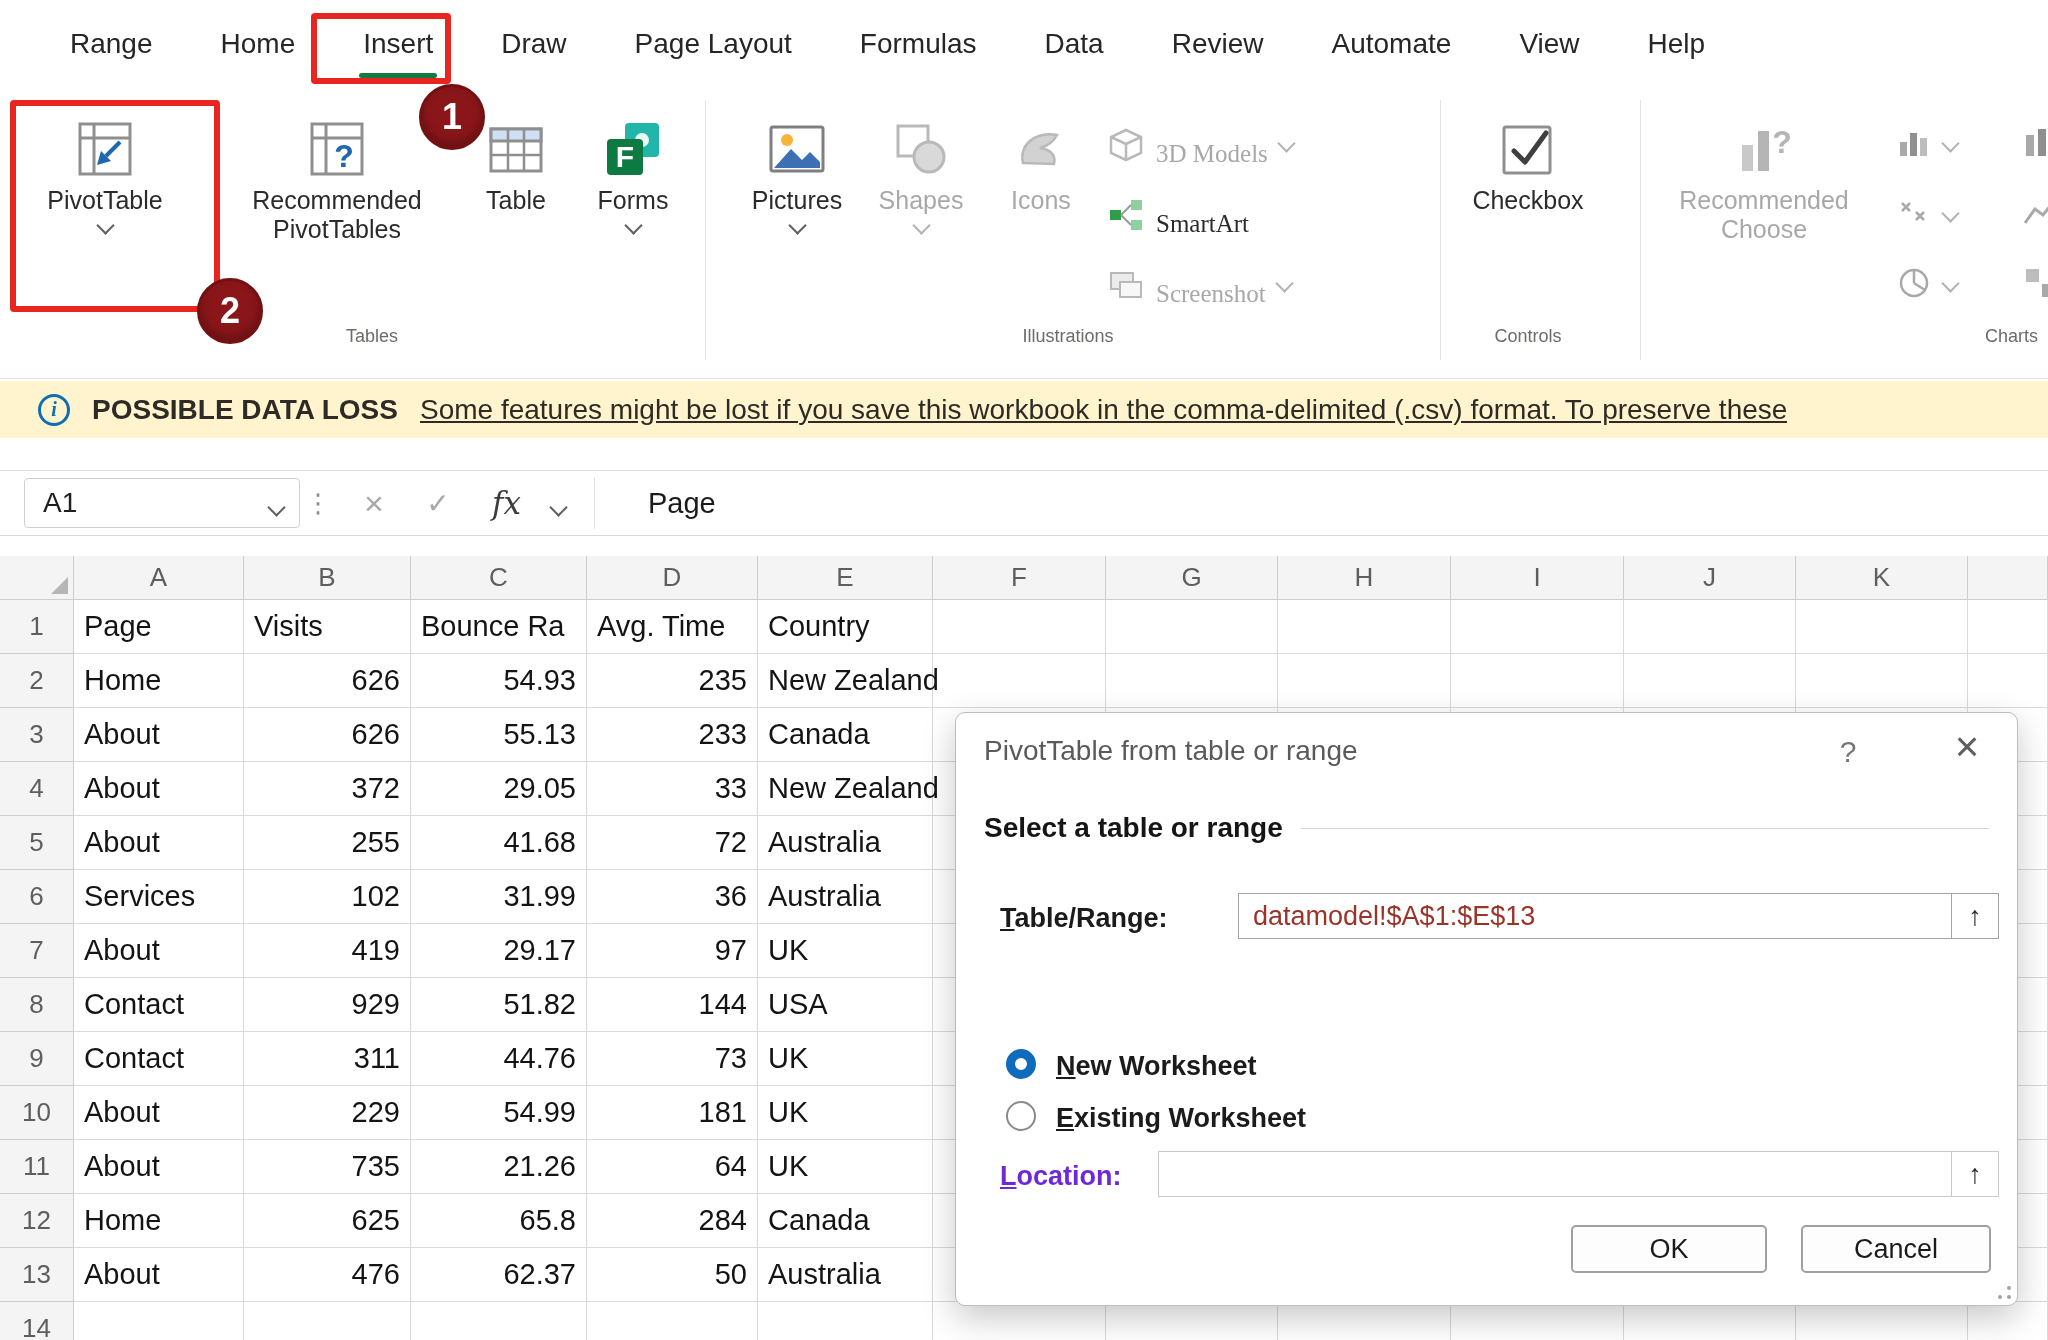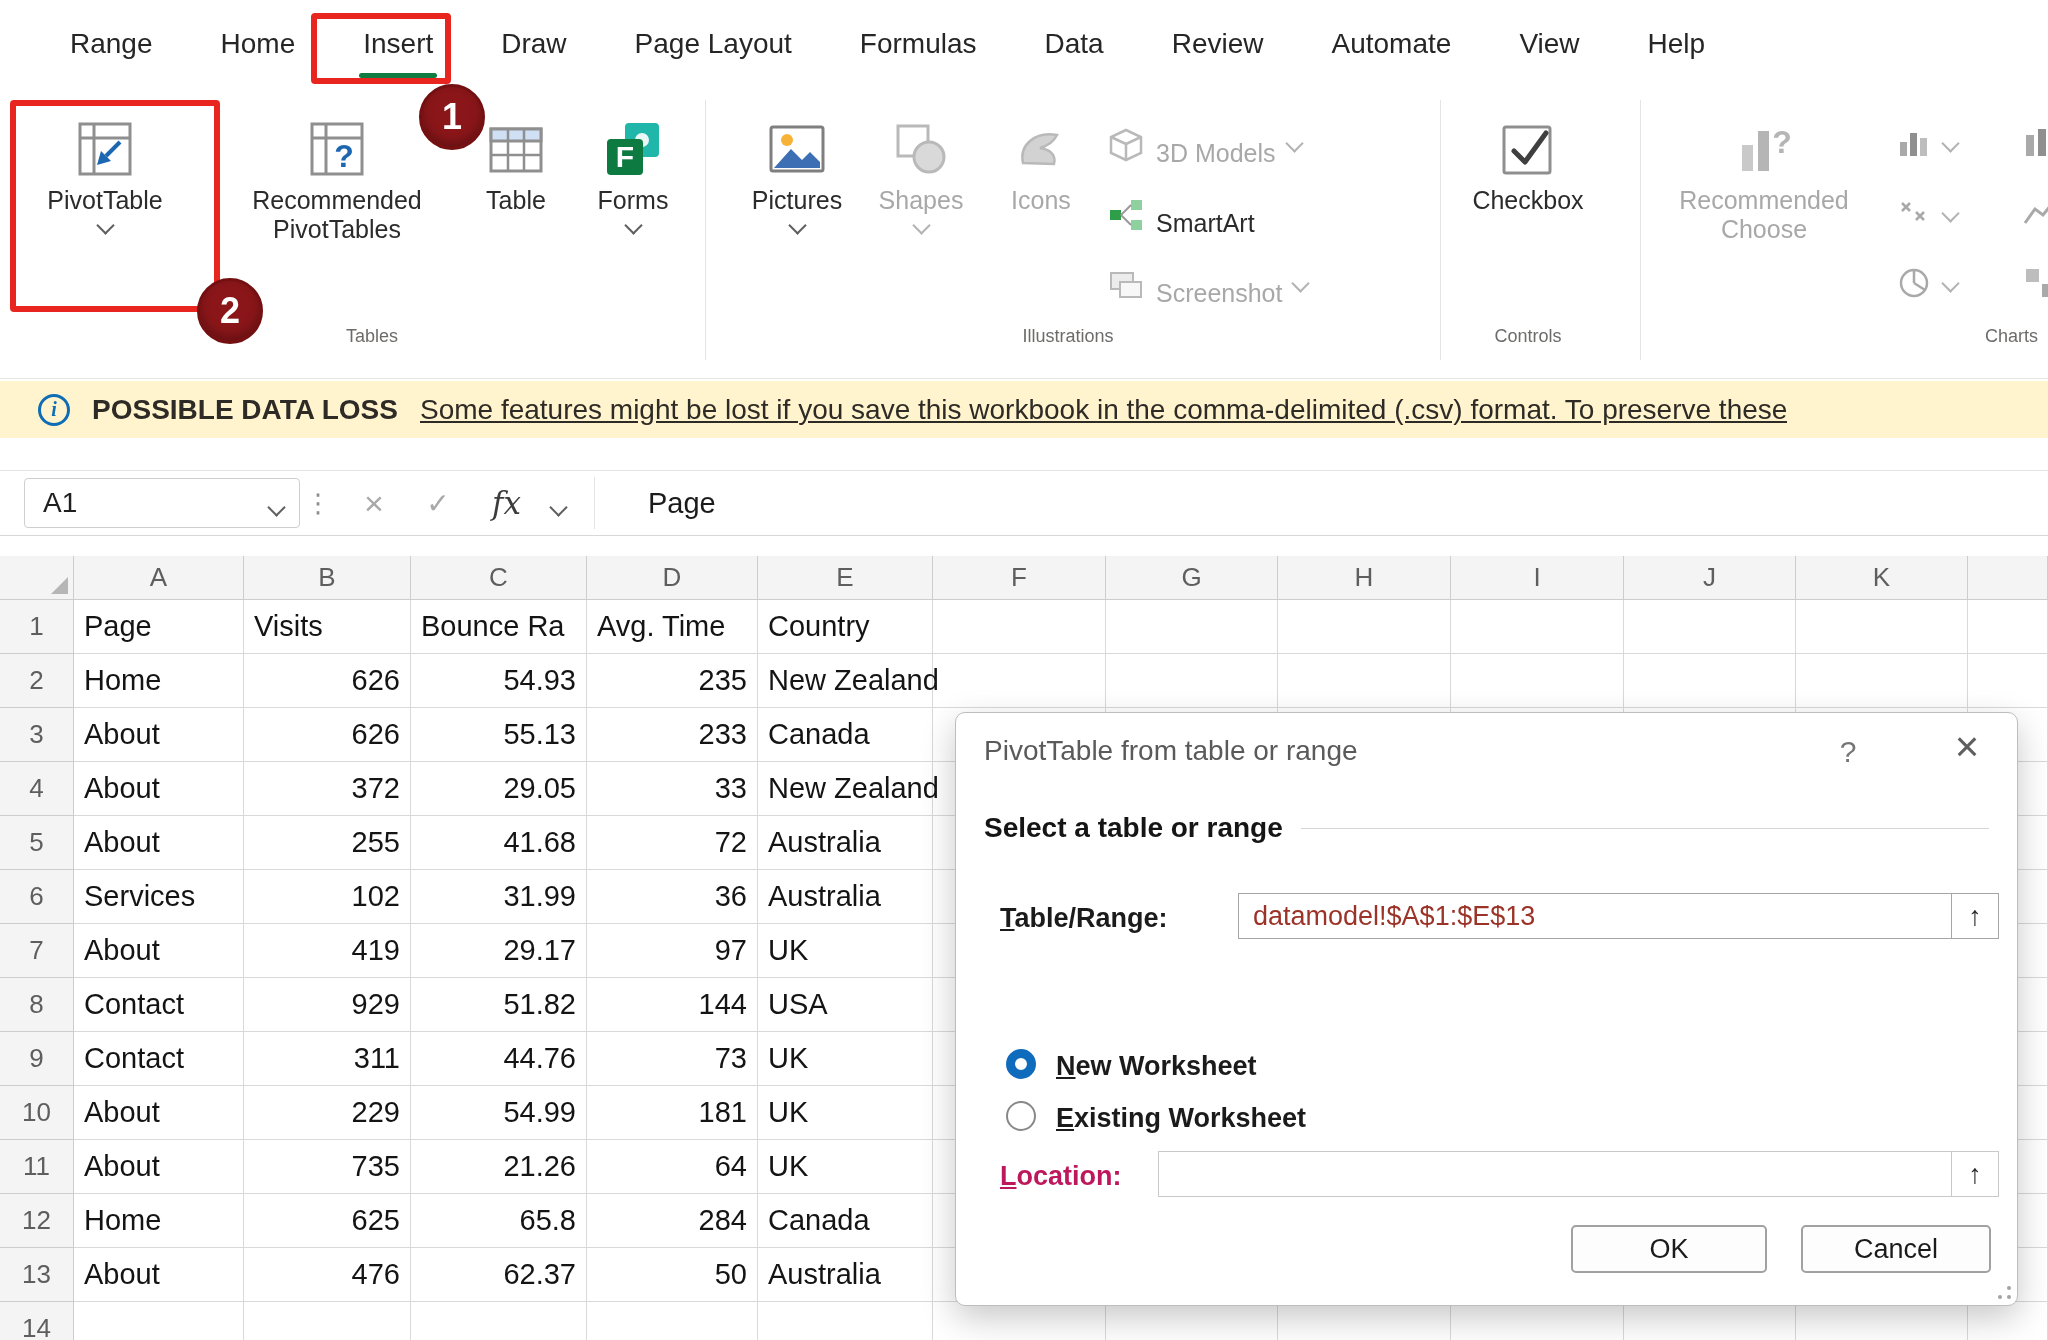--- a/index.html
+++ b/index.html
@@ -13,21 +13,21 @@
 
   
   .ribbon{position:absolute;top:88px;left:0;width:100%;height:290px;background:#fff;border-bottom:1px solid #e7e7e7;}
   .rbtn{position:absolute;top:28px;display:flex;flex-direction:column;align-items:center;}
   .ricon{height:66px;display:flex;align-items:center;justify-content:center;}
   .rlabel{font-size:25px;color:#2b2b2b;text-align:center;line-height:29px;margin-top:4px;white-space:pre-line;}
   .dim .rlabel{color:#a8a8a8;}
   .chev{width:11px;height:11px;border-right:2.5px solid #5f5f5f;border-bottom:2.5px solid #5f5f5f;transform:rotate(45deg);margin-top:4px;display:inline-block;}
   .dim .chev,.chev.dim{border-color:#b3b3b3;}
   .rrow{position:absolute;display:flex;align-items:center;gap:12px;height:46px;}
-  .rrow .rlabel{margin-top:16px;}
+  .rrow .rlabel{margin-top:16px;font-family:Liberation Serif, serif;}
   .vdiv{position:absolute;top:12px;bottom:18px;width:1px;background:#e4e4e4;}
   .glabel{position:absolute;top:238px;width:220px;text-align:center;font-size:18px;color:#6e6c6a;white-space:nowrap;}
 
   
   .warnbar{position:absolute;top:381px;left:0;width:100%;height:57px;background:#FFF4CE;display:flex;align-items:center;gap:22px;padding-left:38px;box-sizing:border-box;overflow:hidden;white-space:nowrap;}
   .info-icon{flex:0 0 auto;width:32px;height:32px;border:3px solid #0e6db5;border-radius:50%;color:#0e6db5;display:flex;align-items:center;justify-content:center;box-sizing:border-box;}
   .info-icon::after{content:"i";font:italic bold 20px "Liberation Serif",serif;}
   .warntitle{font-weight:bold;font-size:28px;color:#2e2b26;flex:0 0 auto;}
   .warnmsg{font-size:28px;color:#2e2b26;text-decoration:underline;overflow:hidden;}
 
@@ -73,21 +73,21 @@
   .dlg-field{position:absolute;height:46px;border:1px solid #a8a6a4;background:#fff;box-sizing:border-box;}
   .dlg-field .ftext{position:absolute;left:14px;top:0;height:44px;display:flex;align-items:center;font-size:27px;color:#9C3328;white-space:nowrap;overflow:hidden;right:52px;}
   .collapse{position:absolute;right:0;top:0;bottom:0;width:46px;border-left:1px solid #a8a6a4;display:flex;align-items:center;justify-content:center;background:#fff;}
   .collapse::after{content:"\2191";font-size:27px;font-weight:bold;color:#2b2b2b;}
   .dlg-field.disabled{border-color:#cbc9c7;}
   .dlg-field.disabled .collapse{border-left-color:#cbc9c7;}
   .radio{position:absolute;width:30px;height:30px;border-radius:50%;box-sizing:border-box;background:#fff;}
   .radio.sel{border:9px solid #0F6CBD;}
   .radio.unsel{border:2.5px solid #8a8886;}
   .radio-label{position:absolute;font-size:27px;font-weight:600;color:#1b1b1b;}
-  .dlg-label.disabled{color:#be185d;}
+  .dlg-label.disabled{color:#6d28d9;}
   .btn{position:absolute;height:48px;border:2px solid #a1a1a1;border-radius:5px;background:#fdfdfd;display:flex;align-items:center;justify-content:center;font-size:27px;color:#1b1b1b;box-sizing:border-box;}
   .grip{position:absolute;right:6px;bottom:6px;width:22px;height:22px;}
   .grip i{position:absolute;width:4px;height:4px;background:#a3a3a3;border-radius:50%;}
 
   
   .anbox{position:absolute;border:6px solid #E8251F;border-radius:4px;box-sizing:border-box;z-index:60;}
   .badge{position:absolute;width:66px;height:66px;border-radius:50%;background:#8A1619;border:3px solid #741012;box-sizing:border-box;color:#fff;display:flex;align-items:center;justify-content:center;font-size:36px;font-weight:bold;z-index:61;box-shadow:inset 0 -5px 10px rgba(0,0,0,.25);}
 </style>
 </head>
 <body>

